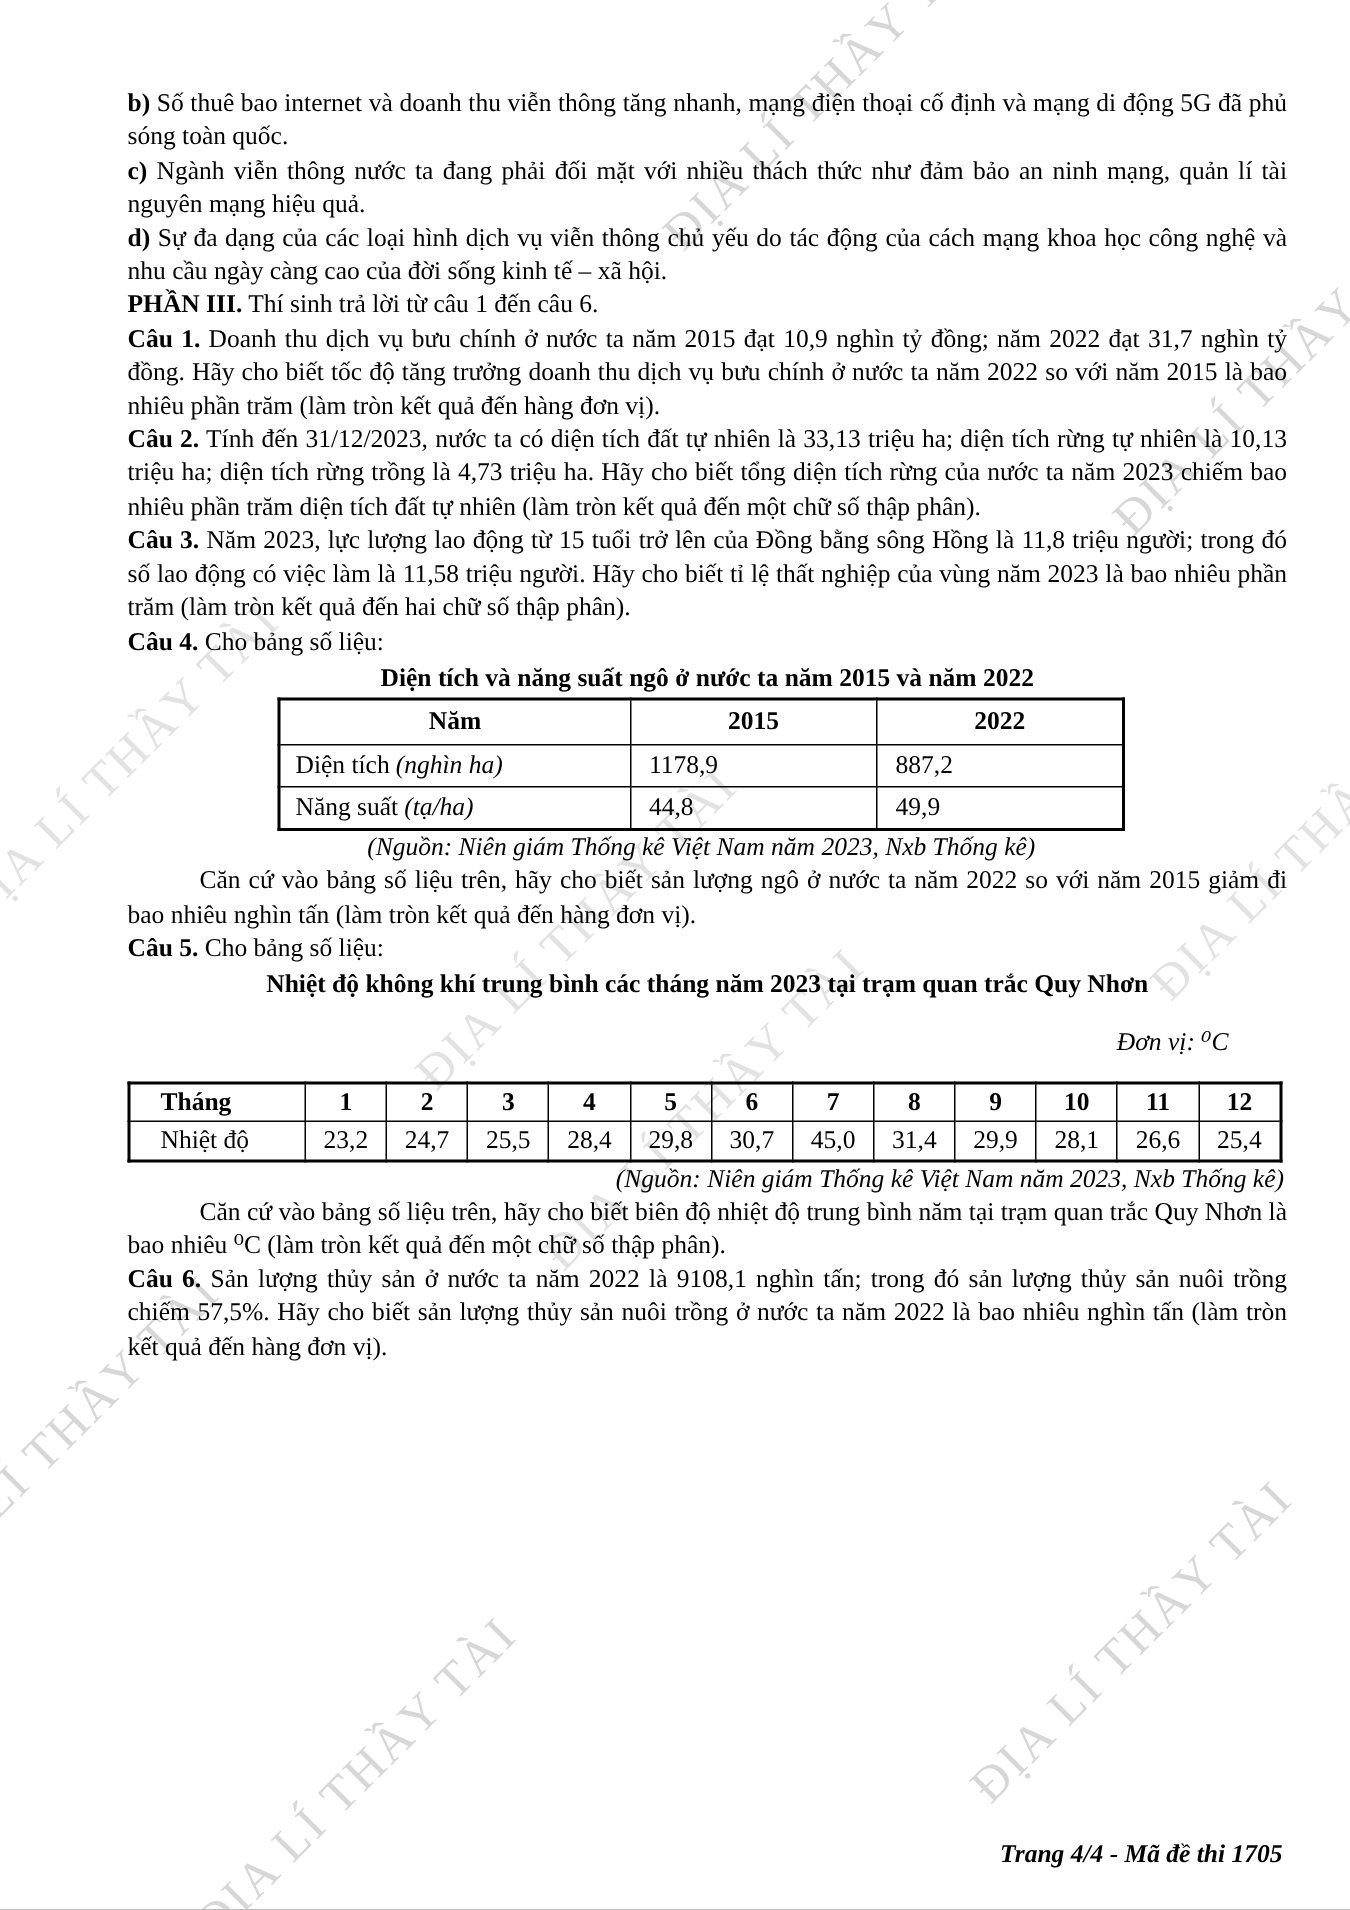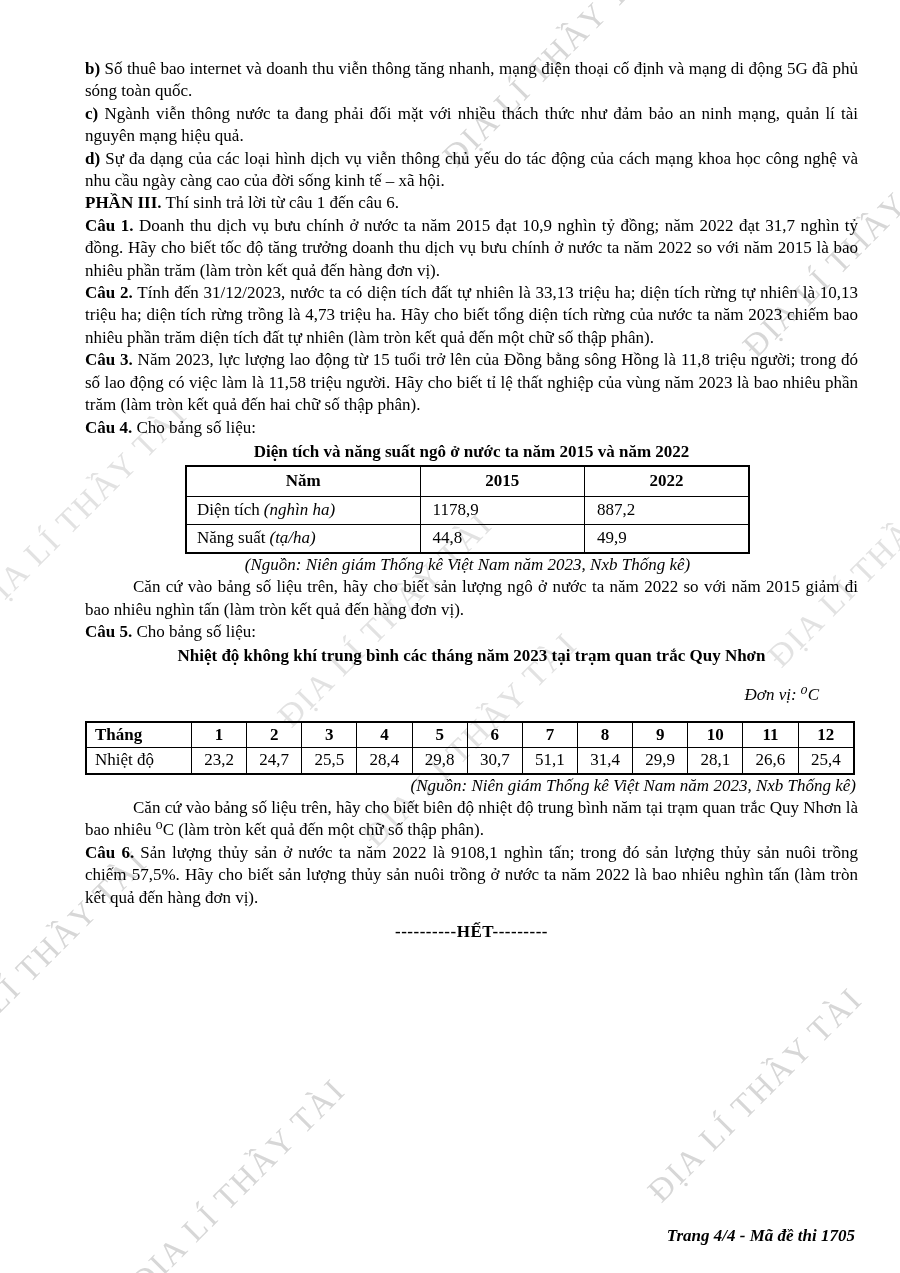--- a/index.html
+++ b/index.html
@@ -32,21 +32,21 @@
   .t1 col.c0 { width:235px; } .t1 col.c1 { width:165px; } .t1 col.c2 { width:165px; }
 
   .src { font-style:italic; margin:0; }
   .src1 { width:565px; margin-left:100px; text-align:center; }
   .src2 { text-align:right; margin-right:2px; }
 
   .unit-line { font-style:italic; text-align:right; margin:17px; padding-right:22px; line-height:19px; }
 
   .t2 { width:770px; margin-left:0px; border:2px solid #000; }
   .t2 td { height:21px; padding:1px 4px; text-align:center; }
-  .t2 td.rowhdr { text-align:left; padding-left:8px; width:92px; }
+  .t2 td.rowhdr { text-align:left; padding-left:20px; width:92px; }
   .t2 .hdr { font-weight:bold; }
 
   .end-marker { text-align:center; font-weight:bold; margin-top:12px; letter-spacing:0.5px; }
 
   .footer {
     position:absolute; right:45px; bottom:26px;
     font-style:italic; z-index:1;font-weight:bold;
   }
 
   .wm {
@@ -145,35 +145,34 @@
         <td class="hdr">12</td>
       </tr>
       <tr>
         <td class="rowhdr">Nhiệt độ</td>
         <td>23,2</td>
         <td>24,7</td>
         <td>25,5</td>
         <td>28,4</td>
         <td>29,8</td>
         <td>30,7</td>
-        <td>51,1</td>
+        <td>45,0</td>
         <td>31,4</td>
         <td>29,9</td>
         <td>28,1</td>
         <td>26,6</td>
         <td>25,4</td>
       </tr>
     </tbody>
       </table>
 
     <p class="src src2">(Nguồn: Niên giám Thống kê Việt Nam năm 2023, Nxb Thống kê)</p>
 
     <p class="para indent">Căn cứ vào bảng số liệu trên, hãy cho biết biên độ nhiệt độ trung bình năm tại trạm quan trắc Quy Nhơn là bao nhiêu ⁰C (làm tròn kết quả đến một chữ số thập phân).</p>
 
     <p class="para"><span class="lead">Câu 6.</span> <span>Sản lượng thủy sản ở nước ta năm 2022 là 9108,1 nghìn tấn; trong đó sản lượng thủy sản nuôi trồng chiếm 57,5%. Hãy cho biết sản lượng thủy sản nuôi trồng ở nước ta năm 2022 là bao nhiêu nghìn tấn (làm tròn kết quả đến hàng đơn vị).</span></p>
 
-    <p class="end-marker">----------HẾT---------</p>
 
   </div>
 
   <div class="footer">Trang 4/4 - Mã đề thi 1705</div>
 
 </div>
 
 </body></html>

